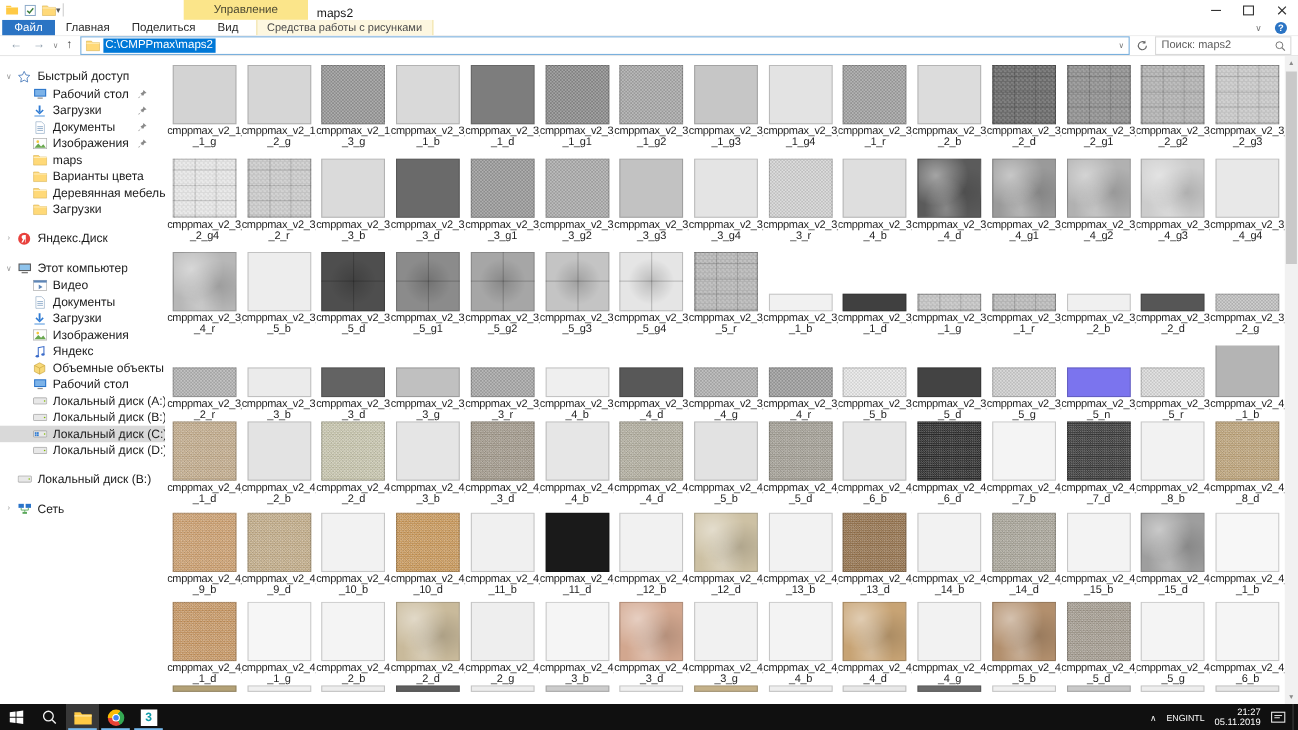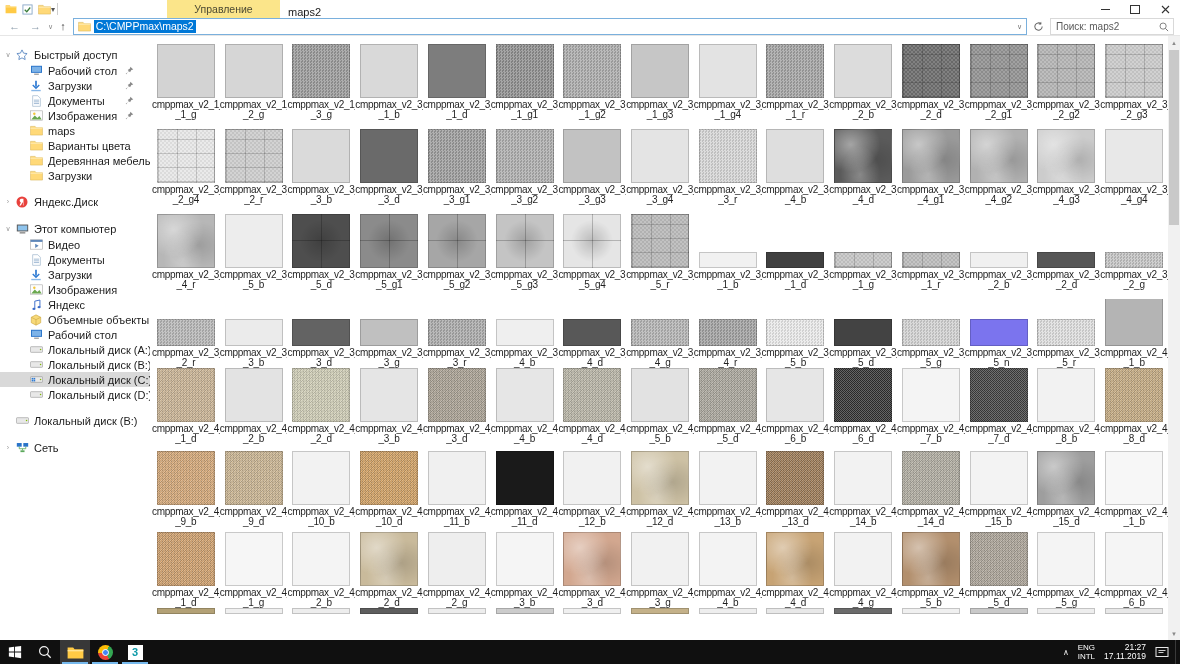--- a/index.html
+++ b/index.html
@@ -99,21 +99,21 @@
   .tb-btn.focused{background:#383838;}
   .tb-underline{position:absolute;bottom:0;left:2px;right:2px;height:2px;background:#76b9ed;}
   .chrome{position:relative;width:15px;height:15px;border-radius:50%;
           background:conic-gradient(from 150deg,#ea4335 0 33.3%,#fbbc05 0 66.6%,#34a853 0 100%);}
   .chrome-hub{position:absolute;inset:4px;background:#4285f4;border:1.5px solid #fff;border-radius:50%;}
   .max-icon{width:15px;height:15px;background:#fff;color:#0d9aa8;font-weight:bold;font-size:11px;
             display:flex;align-items:center;justify-content:center;}
   .tb-spacer{flex:1;}
   .tb-tray{display:flex;align-items:center;gap:9px;padding-right:6px;}
   .tray-chev{font-size:8px;color:#eee;}
-  .tb-2line{display:flex;flex-direction:column;align-items:center;justify-content:center;font-size:8px;line-height:9px;color:#fff;}
+  .tb-2line{display:flex;flex-direction:row;align-items:center;justify-content:center;font-size:8px;line-height:9px;color:#fff;}
   .tb-clock{display:flex;flex-direction:column;align-items:flex-end;justify-content:center;font-size:8.5px;line-height:9.5px;color:#fff;}
   .show-desktop{width:4px;border-left:1px solid #3a3a3a;flex:none;}
 </style>
 </head>
 <body>
 
 <div class="window">
 
   <div class="titlebar">
     <div class="qat" id="qat">
@@ -148,20 +148,31 @@
           <i></i>
         </span>
       <span class="wc wc-close">
           <svg width="9" height="9" viewBox="0 0 9 9">
             <path d="M1 1l7 7M8 1L1 8" stroke="#333" stroke-width="1.1"></path>
           </svg>
         </span>
     </div>
   </div>
 
+  <div class="ribbon-tabs">
+    <span class="tab-file">Файл</span>
+    <span class="rtab">Главная</span>
+    <span class="rtab">Поделиться</span>
+    <span class="rtab">Вид</span>
+    <span class="tab-context">Средства работы с рисунками</span>
+    <div class="ribbon-right">
+      <span class="rr-collapse">∨</span>
+      <span class="rr-help">?</span>
+    </div>
+  </div>
 
   <div class="addressbar">
     <span class="nav-btn">←</span>
     <span class="nav-btn">→</span>
     <span class="nav-dd">∨</span>
     <span class="nav-btn dark">↑</span>
     <div class="addressbox">
       <span class="addr-ico">
           <svg width="13" height="11" viewBox="0 0 14 12">
             <path d="M.5 1.5h5l1.2 1.5h6.8v8H.5z" fill="#ffd978" stroke="#d9b457" stroke-width=".6"></path>
@@ -1306,21 +1317,21 @@
   </div>
   <div class="tb-spacer"></div>
   <div class="tb-tray">
     <span class="tray-chev">∧</span>
     <div class="tb-2line">
       <div>ENG</div>
       <div>INTL</div>
     </div>
     <div class="tb-clock">
       <div>21:27</div>
-      <div>17.11.2019</div>
+      <div>05.11.2019</div>
     </div>
     <span style="display:inline-flex;">
         <svg width="14" height="12" viewBox="0 0 14 12">
           <rect x="1" y="1.5" width="12" height="9" fill="none" stroke="#e8e8e8" stroke-width="1"></rect>
           <path d="M3.5 4.5h7M3.5 6.5h5" stroke="#e8e8e8" stroke-width=".9"></path>
         </svg>
       </span>
   </div>
   <span class="show-desktop"></span>
 </div>

